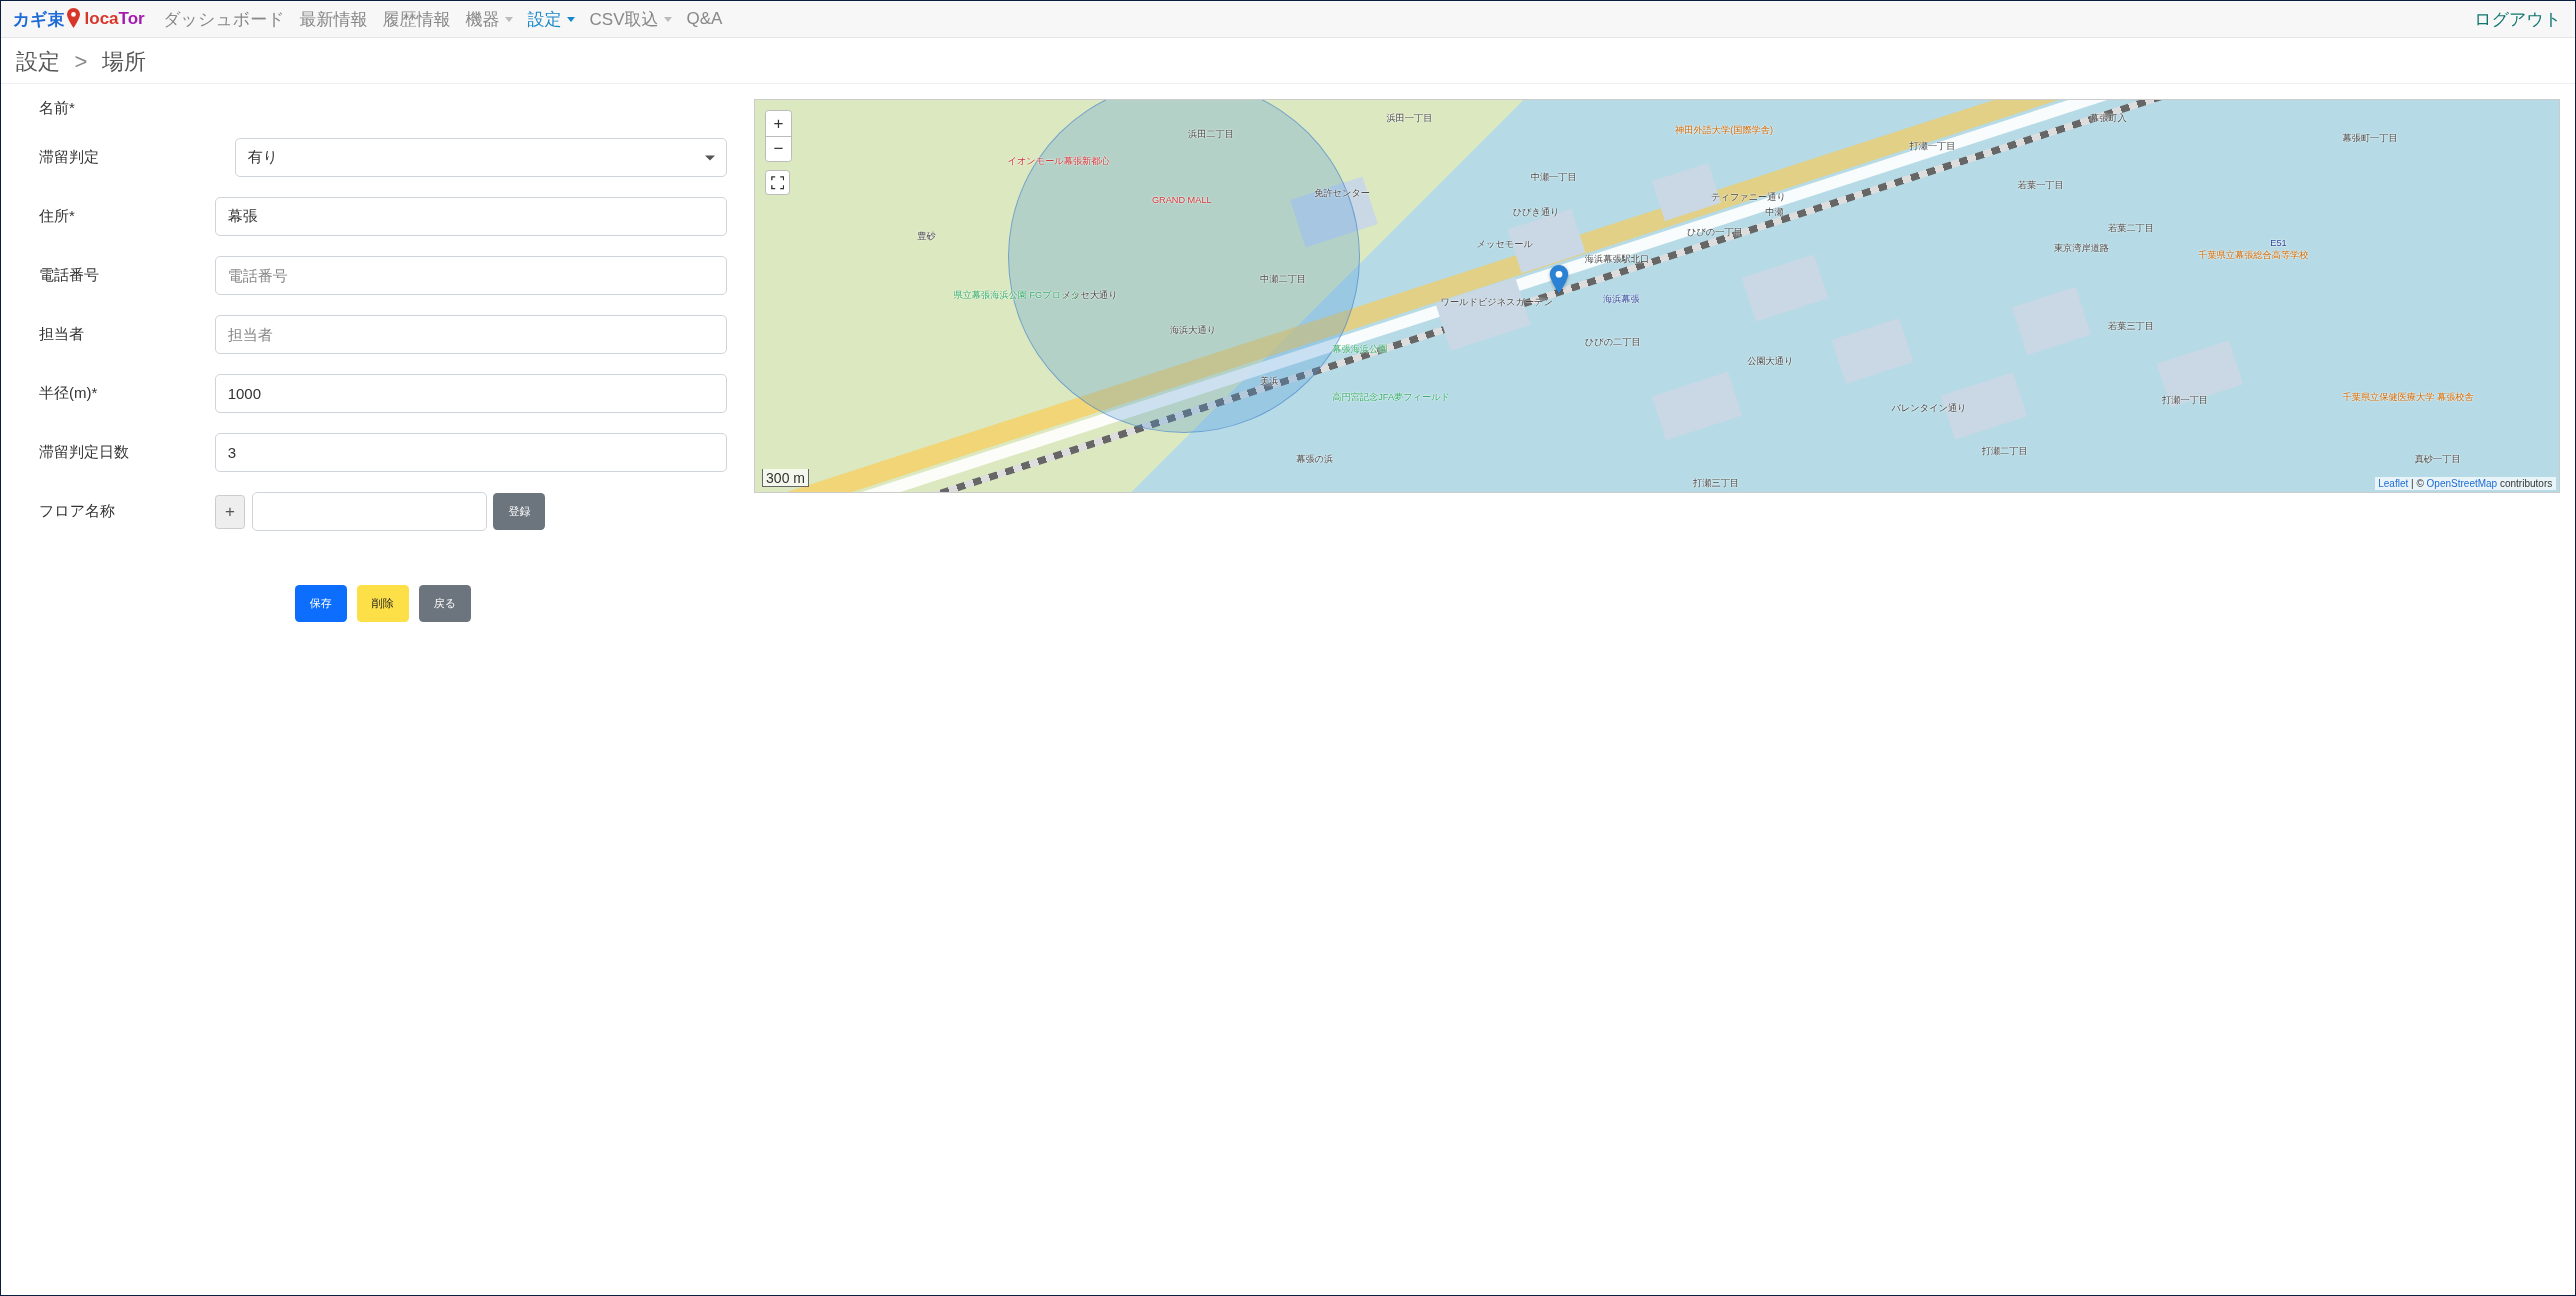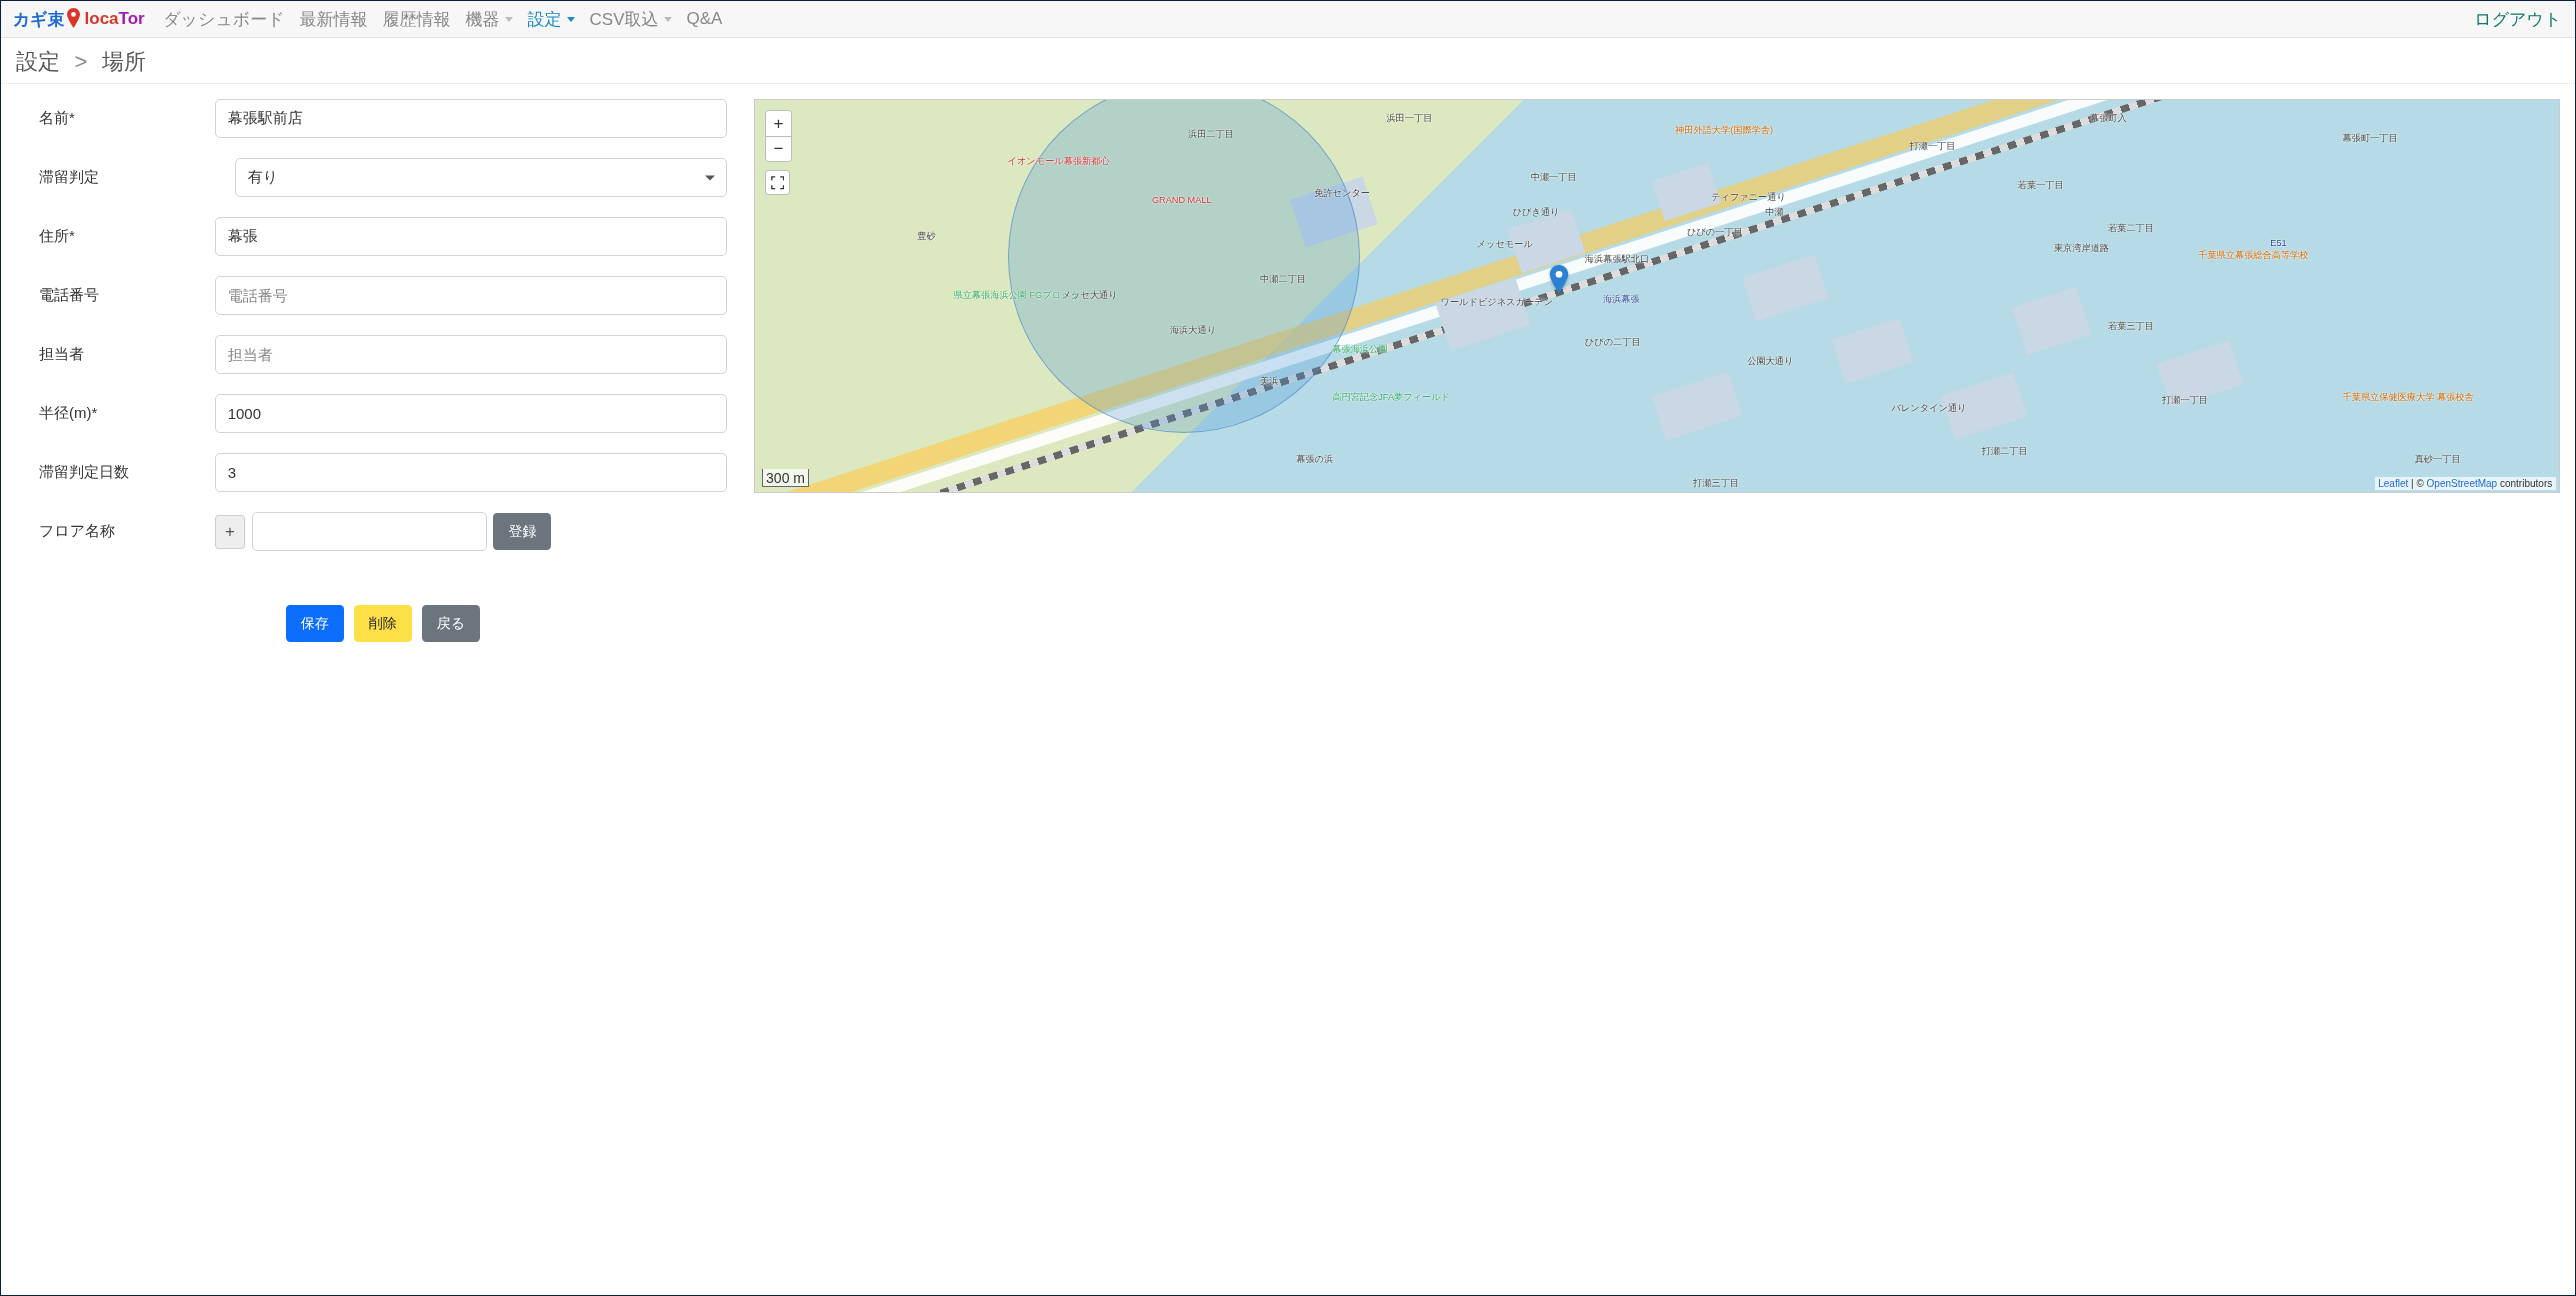--- a/index.html
+++ b/index.html
@@ -64,21 +64,21 @@
   
   .floor-row .control { display: flex; align-items: center; gap: 6.7px; }
   .btn-plus {
     width: 30px; height: 34px; border: 0.8px solid #ccc; border-radius: 3.4px;
     background: #eee; color: #555; font-size: 17px; cursor: pointer;
     display: inline-flex; align-items: center; justify-content: center;
   }
   .floor-input { width: 235px; }
   .btn {
     display: inline-flex; align-items: center; justify-content: center;
-    height: 37px; padding: 0 15px; border-radius: 4.2px; font-size: 14px;
+    height: 37px; padding: 0 15px; border-radius: 4.2px; font-size: 11px;
     border: none; cursor: pointer; color: #fff;
   }
   .btn-gray { background: #6c757d; }
   .btn-blue { background: #0d6efd; }
   .btn-yellow { background: #fde047; color: #222; }
   .action-row { margin-top: 54px; display: flex; justify-content: center; gap: 10px; }
   
   .map-panel {
     position: relative; width: 100%; height: 394px;
     border: 0.8px solid #ccc; overflow: hidden;
@@ -175,23 +175,20 @@
     <span>場所</span>
   </div>
 </div>
 
 <div class="main">
 
   <div class="form-area">
 
     <div class="form-row">
       <div class="label">名前*</div>
-      <div class="control">
-        <input class="form-control" type="text" value="幕張駅前店" style="">
-      </div>
     </div>
 
     <div class="form-row">
       <div class="label">滞留判定</div>
       <div class="control select-wrap">
         <input class="form-control" type="text" readonly="" value="有り" style="">
         <span class="select-caret"></span>
       </div>
     </div>
 

